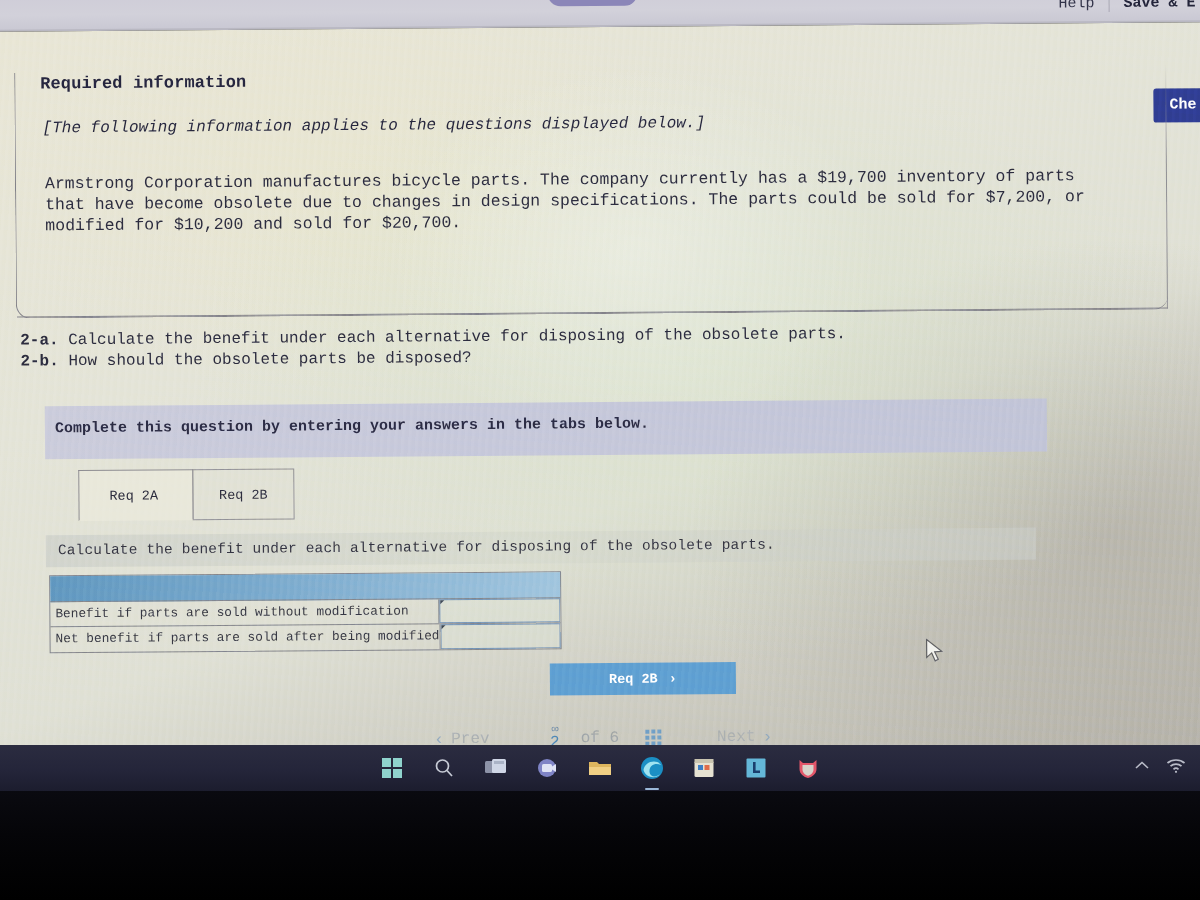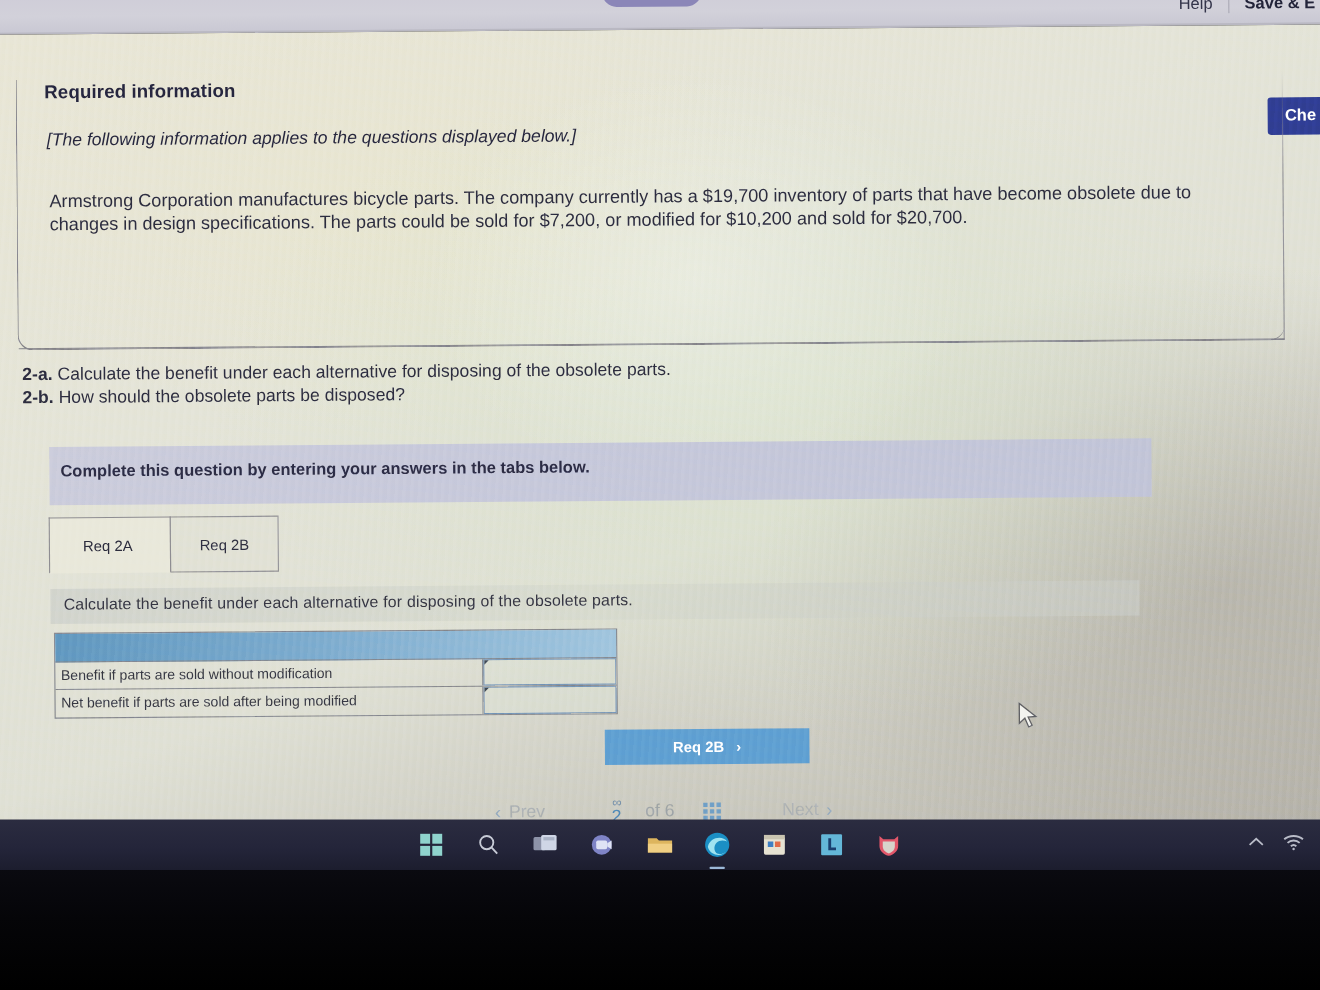--- a/index.html
+++ b/index.html
@@ -10,20 +10,21 @@
     font-family:"Liberation Sans", sans-serif;
     overflow:hidden;
   }
 
   
   #photo {
     position:relative;
     width:1200px; height:900px;
     background:#050507;
     overflow:hidden;
+    font-family:Liberation Mono, monospace;
   }
 
   
   #screen {
     position:absolute;
     left:-6px; top:-8px;
     width:1212px; height:800px;
     transform:rotate(-0.45deg);
     transform-origin:50% 40%;
     overflow:hidden;
@@ -165,20 +166,21 @@
   .tabrow {
     position:absolute; left:49px; top:439px;
     display:flex; align-items:flex-end;
   }
   .tab {
     font-size:13.5px; color:#2c2c3d;
     padding:18px 26px 16px 26px;
     border:1px solid #8e8d92;
     background:rgba(236,234,219,.35);
     position:relative;
+    margin-left:34px;
   }
   .tab.active {
     border-bottom:1px solid transparent;
     background:rgba(239,237,222,.55);
     z-index:2;
     padding-left:30px; padding-right:34px;
   }
   .tab.inactive {
     margin-left:-1px;
     background:rgba(225,224,211,.45);

